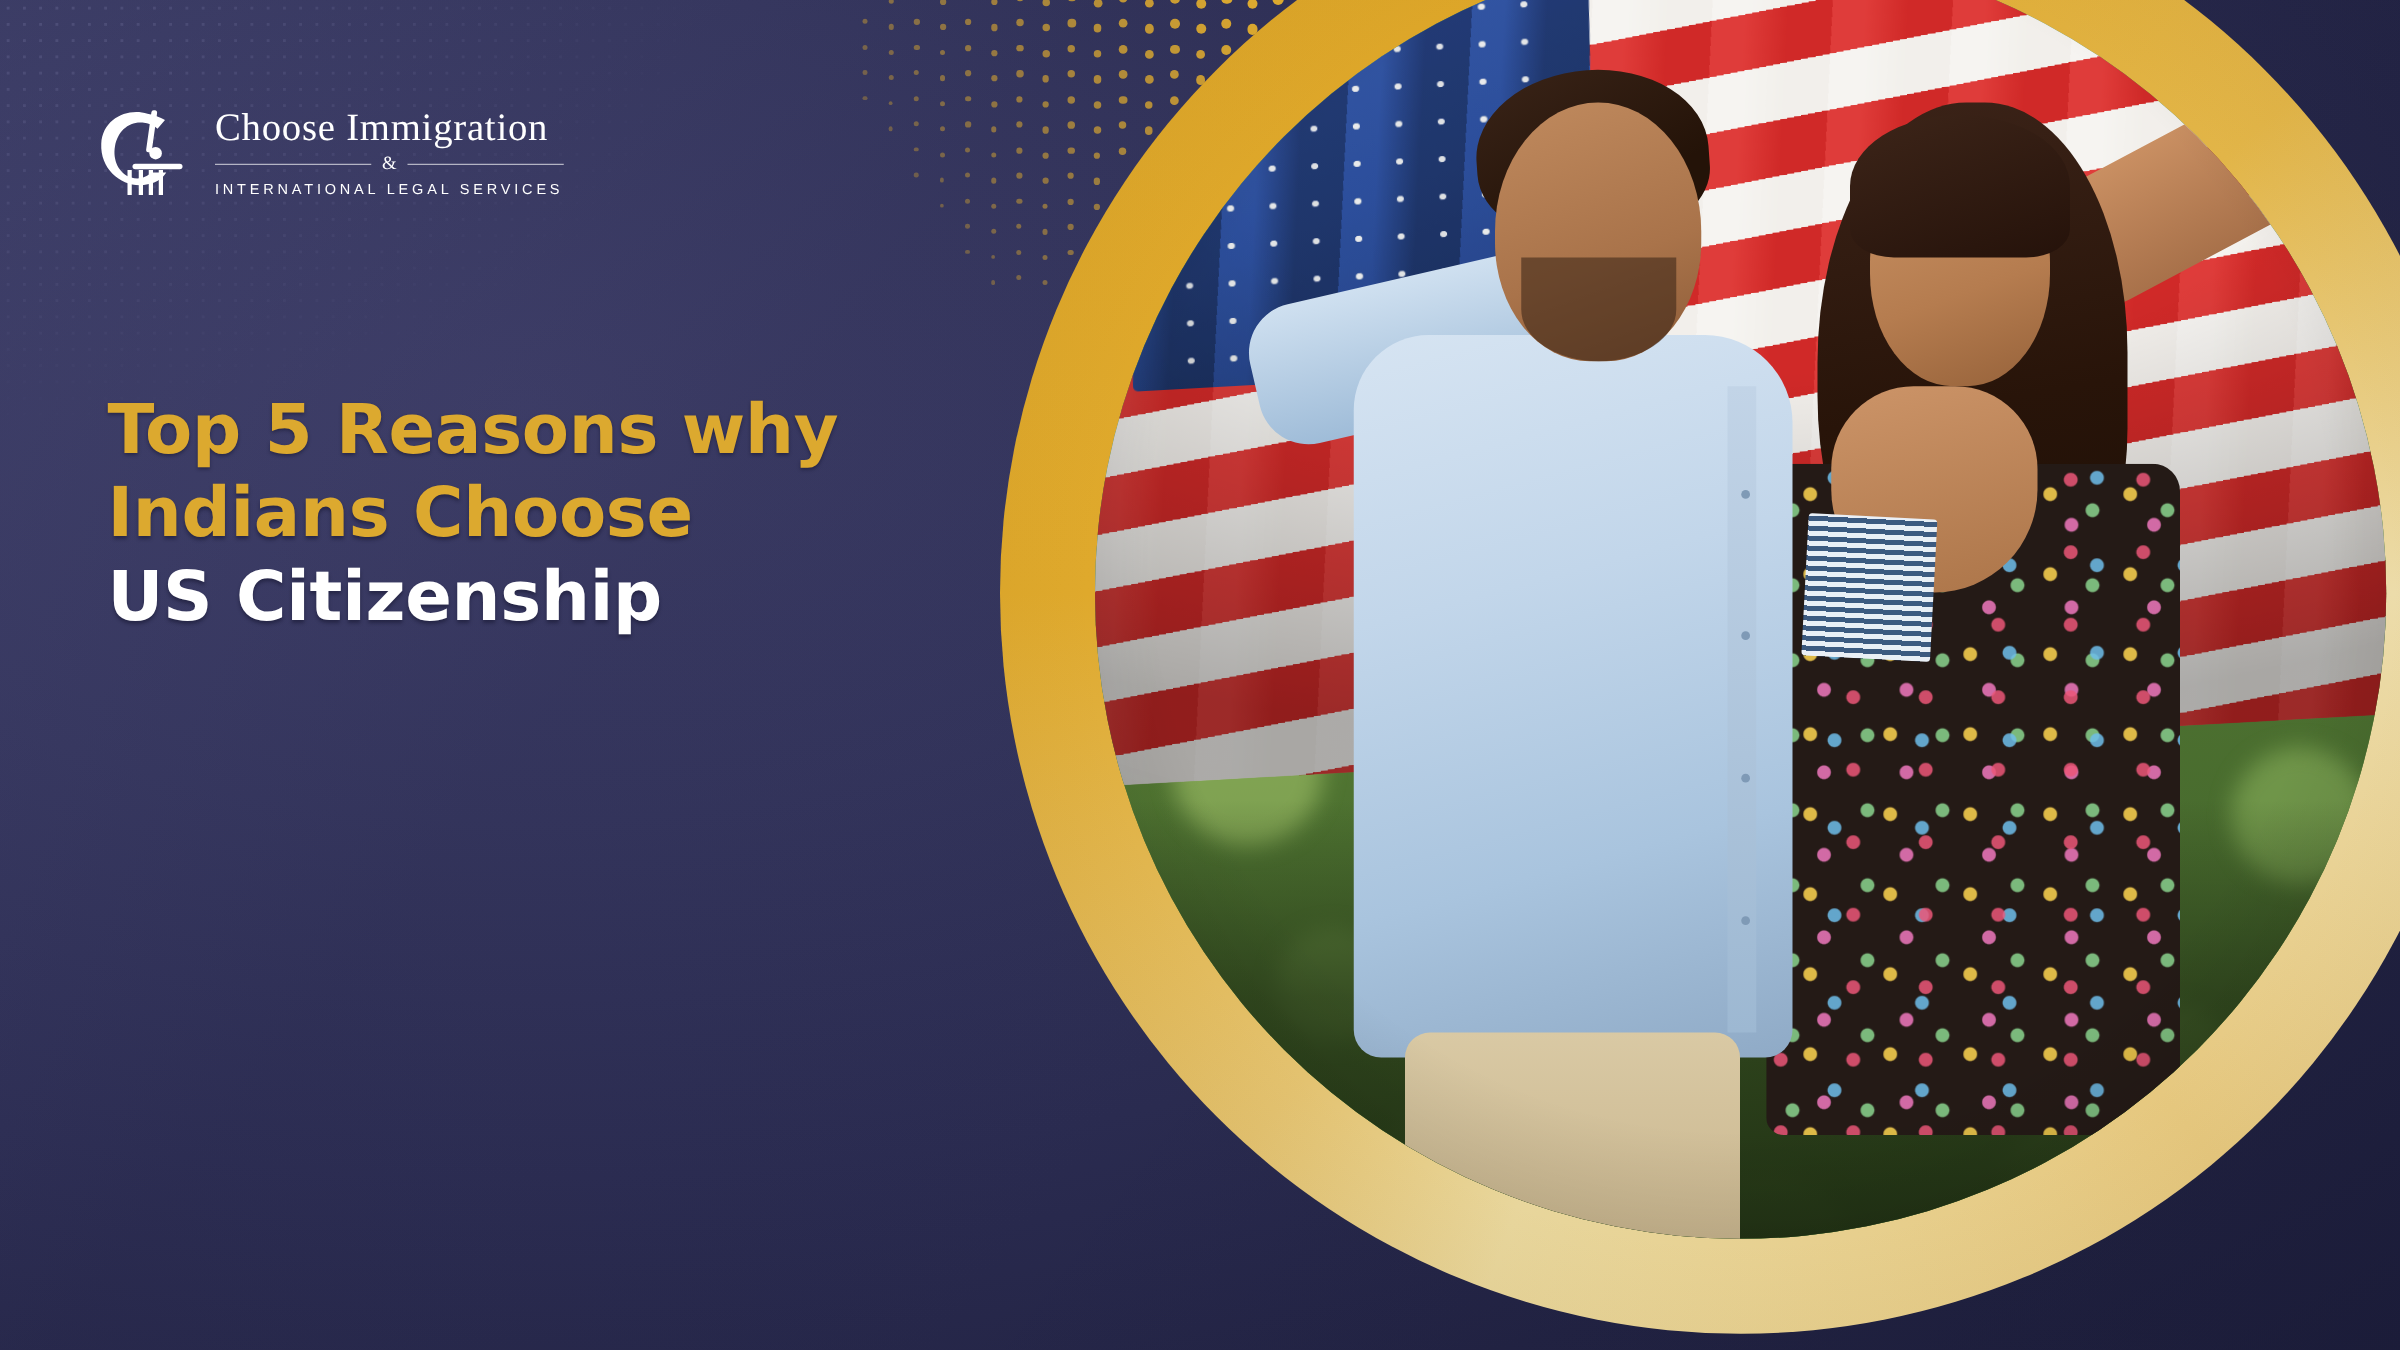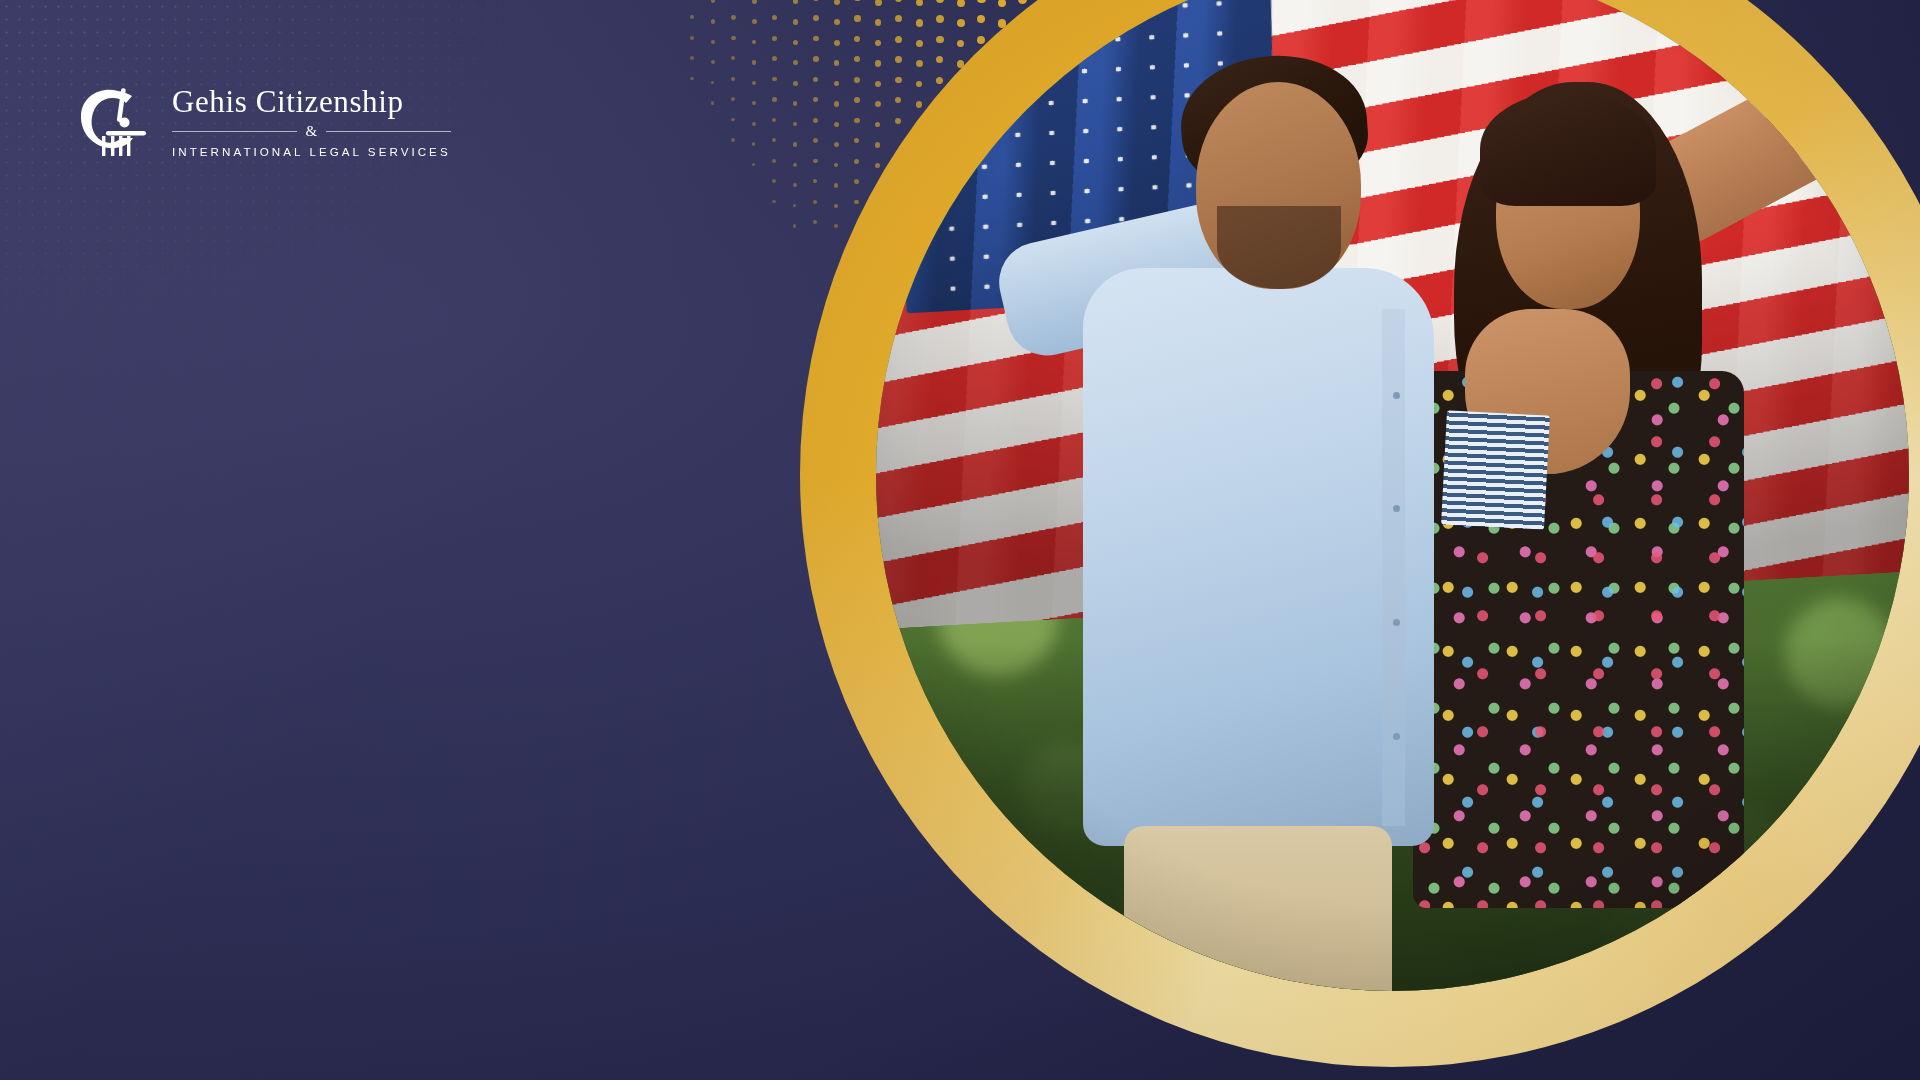--- a/index.html
+++ b/index.html
@@ -383,24 +383,29 @@
         <rect x="47" y="10" width="4.6" height="34" rx="2" fill="#ffffff" transform="rotate(8 49 27)"></rect>
         <circle cx="52.5" cy="44.5" r="5" fill="#ffffff"></circle>
         <rect x="34" y="53" width="40" height="4.4" rx="2.2" fill="#ffffff"></rect>
         <rect x="39" y="58" width="3.4" height="20" fill="#ffffff"></rect>
         <rect x="47" y="58" width="3.4" height="20" fill="#ffffff"></rect>
         <rect x="55" y="58" width="3.4" height="20" fill="#ffffff"></rect>
         <rect x="30" y="58" width="3.4" height="20" fill="#ffffff"></rect>
       </svg>
     </div>
     <div class="logo-text">
-      <div class="logo-name">Gehis Citizenship</div>
+      <div class="logo-name">Choose Immigration</div>
       <div class="logo-amp-row">
         <span class="rule"></span>
         <span class="logo-amp">&amp;</span>
         <span class="rule"></span>
       </div>
       <div class="logo-tag">INTERNATIONAL LEGAL SERVICES</div>
     </div>
   </div>
 
+  <div class="headline">
+    <div class="h-gold">Top 5 Reasons why</div>
+    <div class="h-gold">Indians Choose</div>
+    <div class="h-white">US Citizenship</div>
+  </div>
 
 </div>
 
 </body></html>

